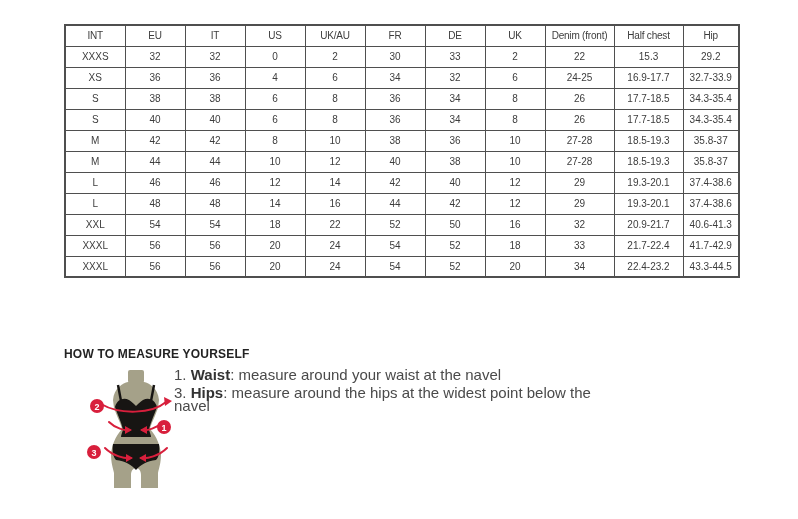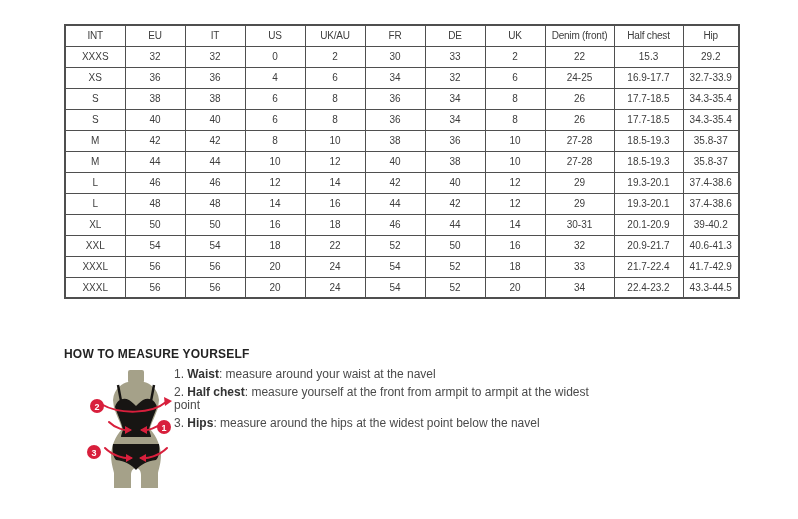--- a/index.html
+++ b/index.html
@@ -55,21 +55,21 @@
     position: absolute;
     left: 80px; top: 370px;
     width: 110px; height: 122px;
   }
   .steps {
     position: absolute;
     left: 174px; top: 368px;
     width: 430px;
   }
   .step {
-    font-size: 12px;
+    font-size: 15px;
     color: #4a4a4a;
     line-height: 13px;
     margin-bottom: 5px;
   }
   .step b { color: #333333; }
 
   
   .skin { fill: var(--mannequin); }
   .cloth { fill: var(--garment); }
   .cloth-stroke { stroke: var(--garment); stroke-width: 2.5; fill: none; }
@@ -217,33 +217,20 @@
           <td>14</td>
           <td>16</td>
           <td>44</td>
           <td>42</td>
           <td>12</td>
           <td>29</td>
           <td>19.3-20.1</td>
           <td>37.4-38.6</td>
         </tr>
         <tr>
-          <td>XL</td>
-          <td>50</td>
-          <td>50</td>
-          <td>16</td>
-          <td>18</td>
-          <td>46</td>
-          <td>44</td>
-          <td>14</td>
-          <td>30-31</td>
-          <td>20.1-20.9</td>
-          <td>39-40.2</td>
-        </tr>
-        <tr>
           <td>XXL</td>
           <td>54</td>
           <td>54</td>
           <td>18</td>
           <td>22</td>
           <td>52</td>
           <td>50</td>
           <td>16</td>
           <td>32</td>
           <td>20.9-21.7</td>
@@ -349,22 +336,18 @@
       <text class="badge-num" x="14" y="85.5">3</text>
     </svg>
   </div>
 
   <div class="steps">
     <div class="step">
       <span>1.</span>
       <b>Waist</b><span>: measure around your waist at the navel</span>
     </div>
     <div class="step">
-      <span>2.</span>
-      <b>Half chest</b><span>: measure yourself at the front from armpit to armpit at the widest point</span>
-    </div>
-    <div class="step">
       <span>3.</span>
       <b>Hips</b><span>: measure around the hips at the widest point below the navel</span>
     </div>
   </div>
 
 </div>
 
 </body></html>

